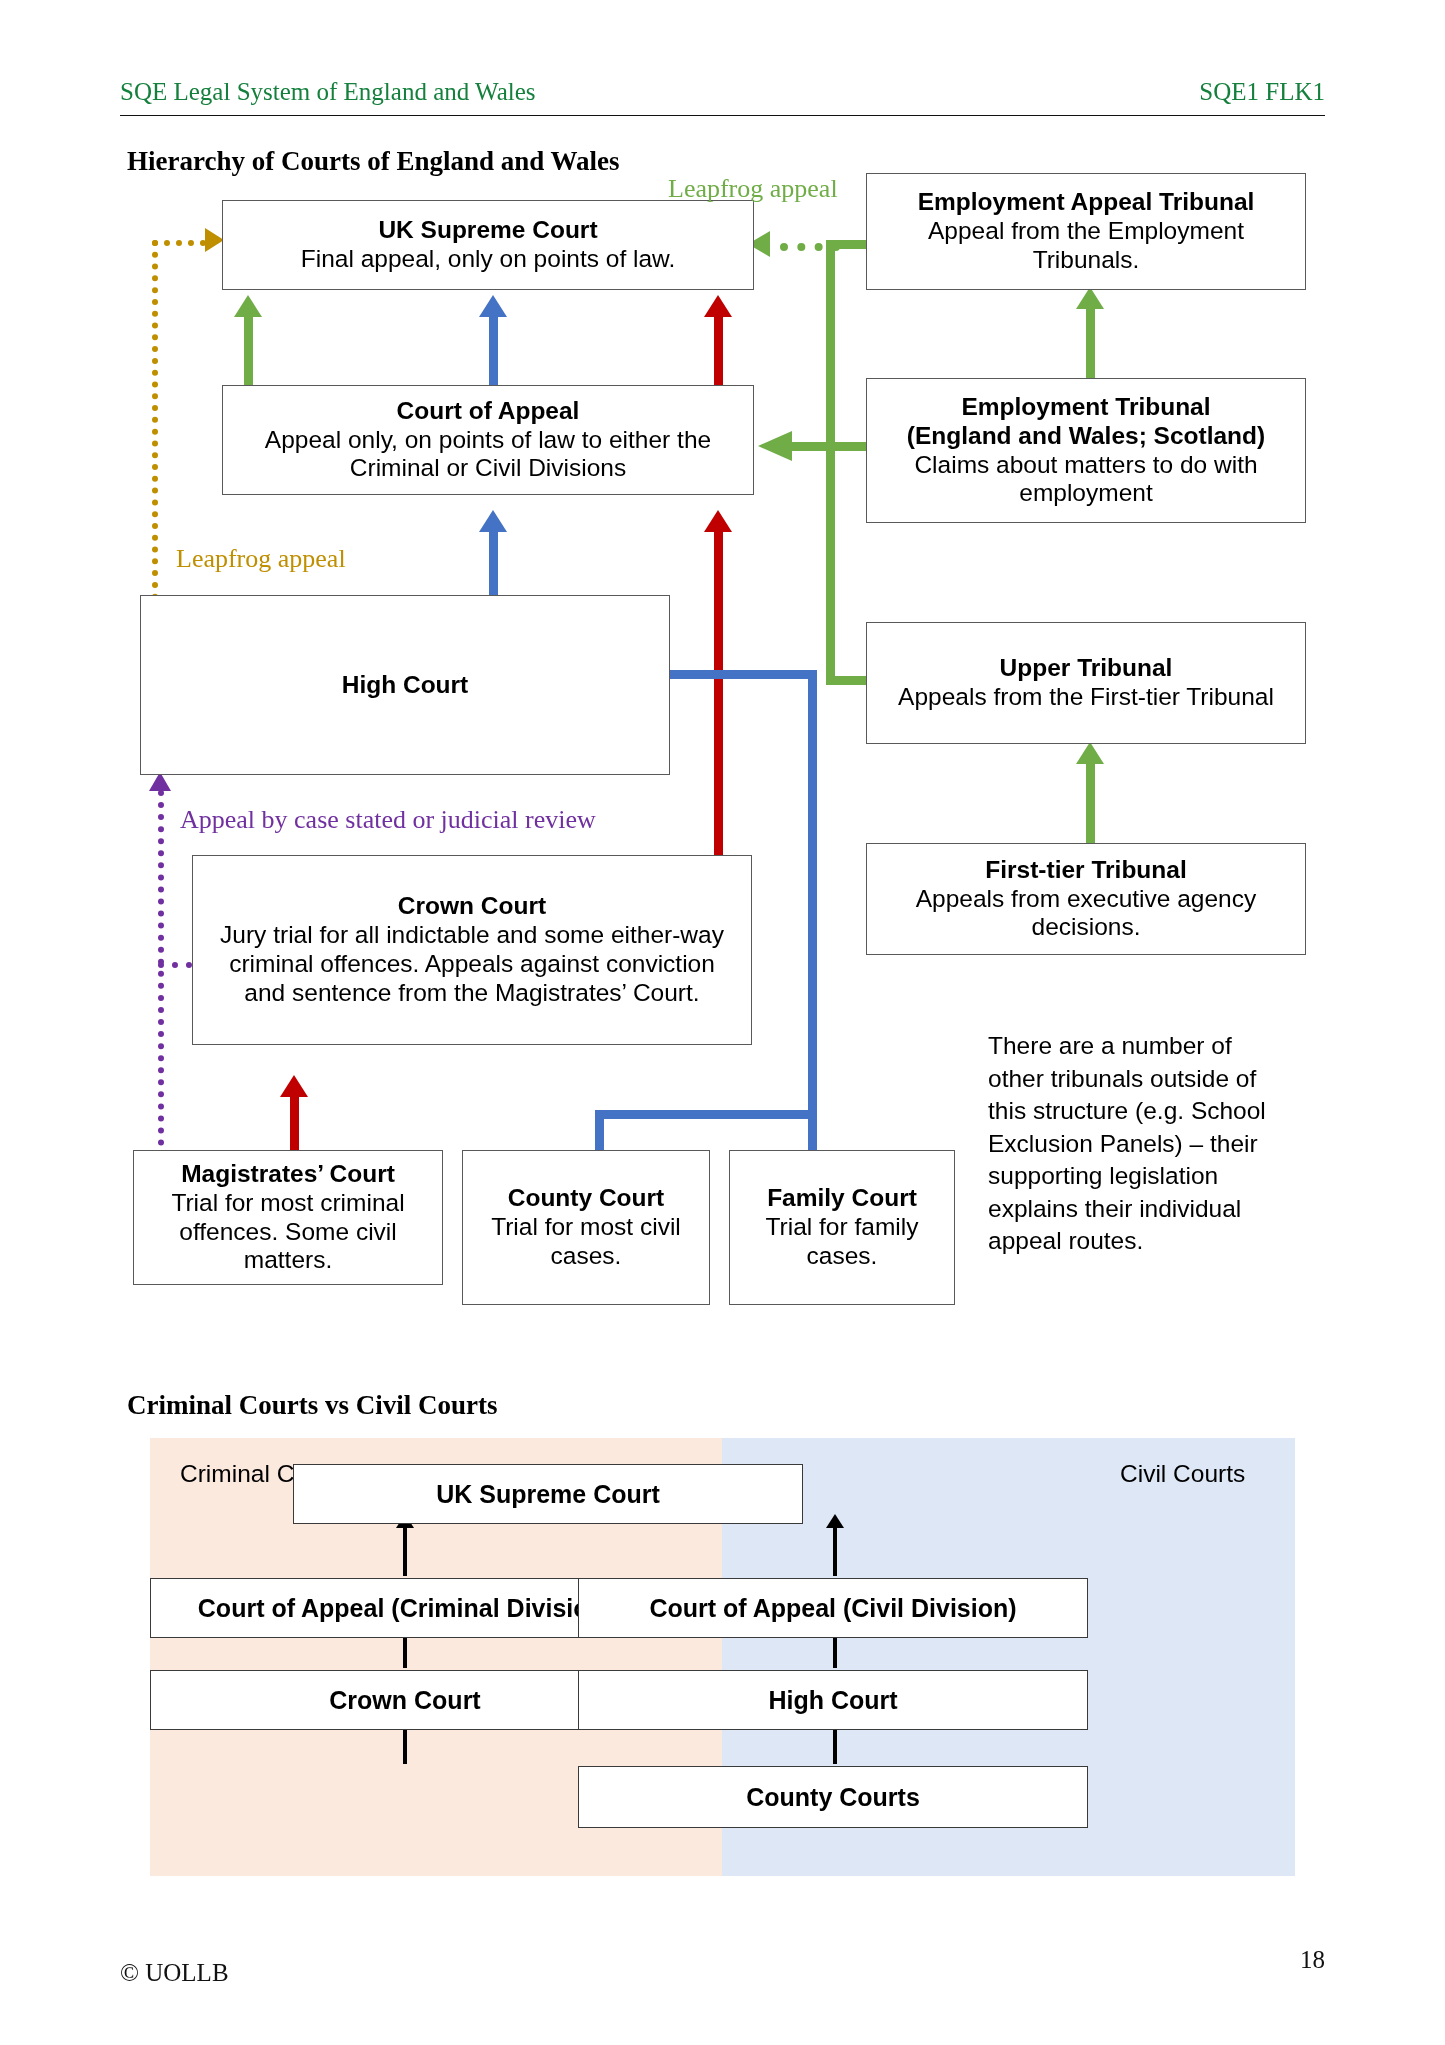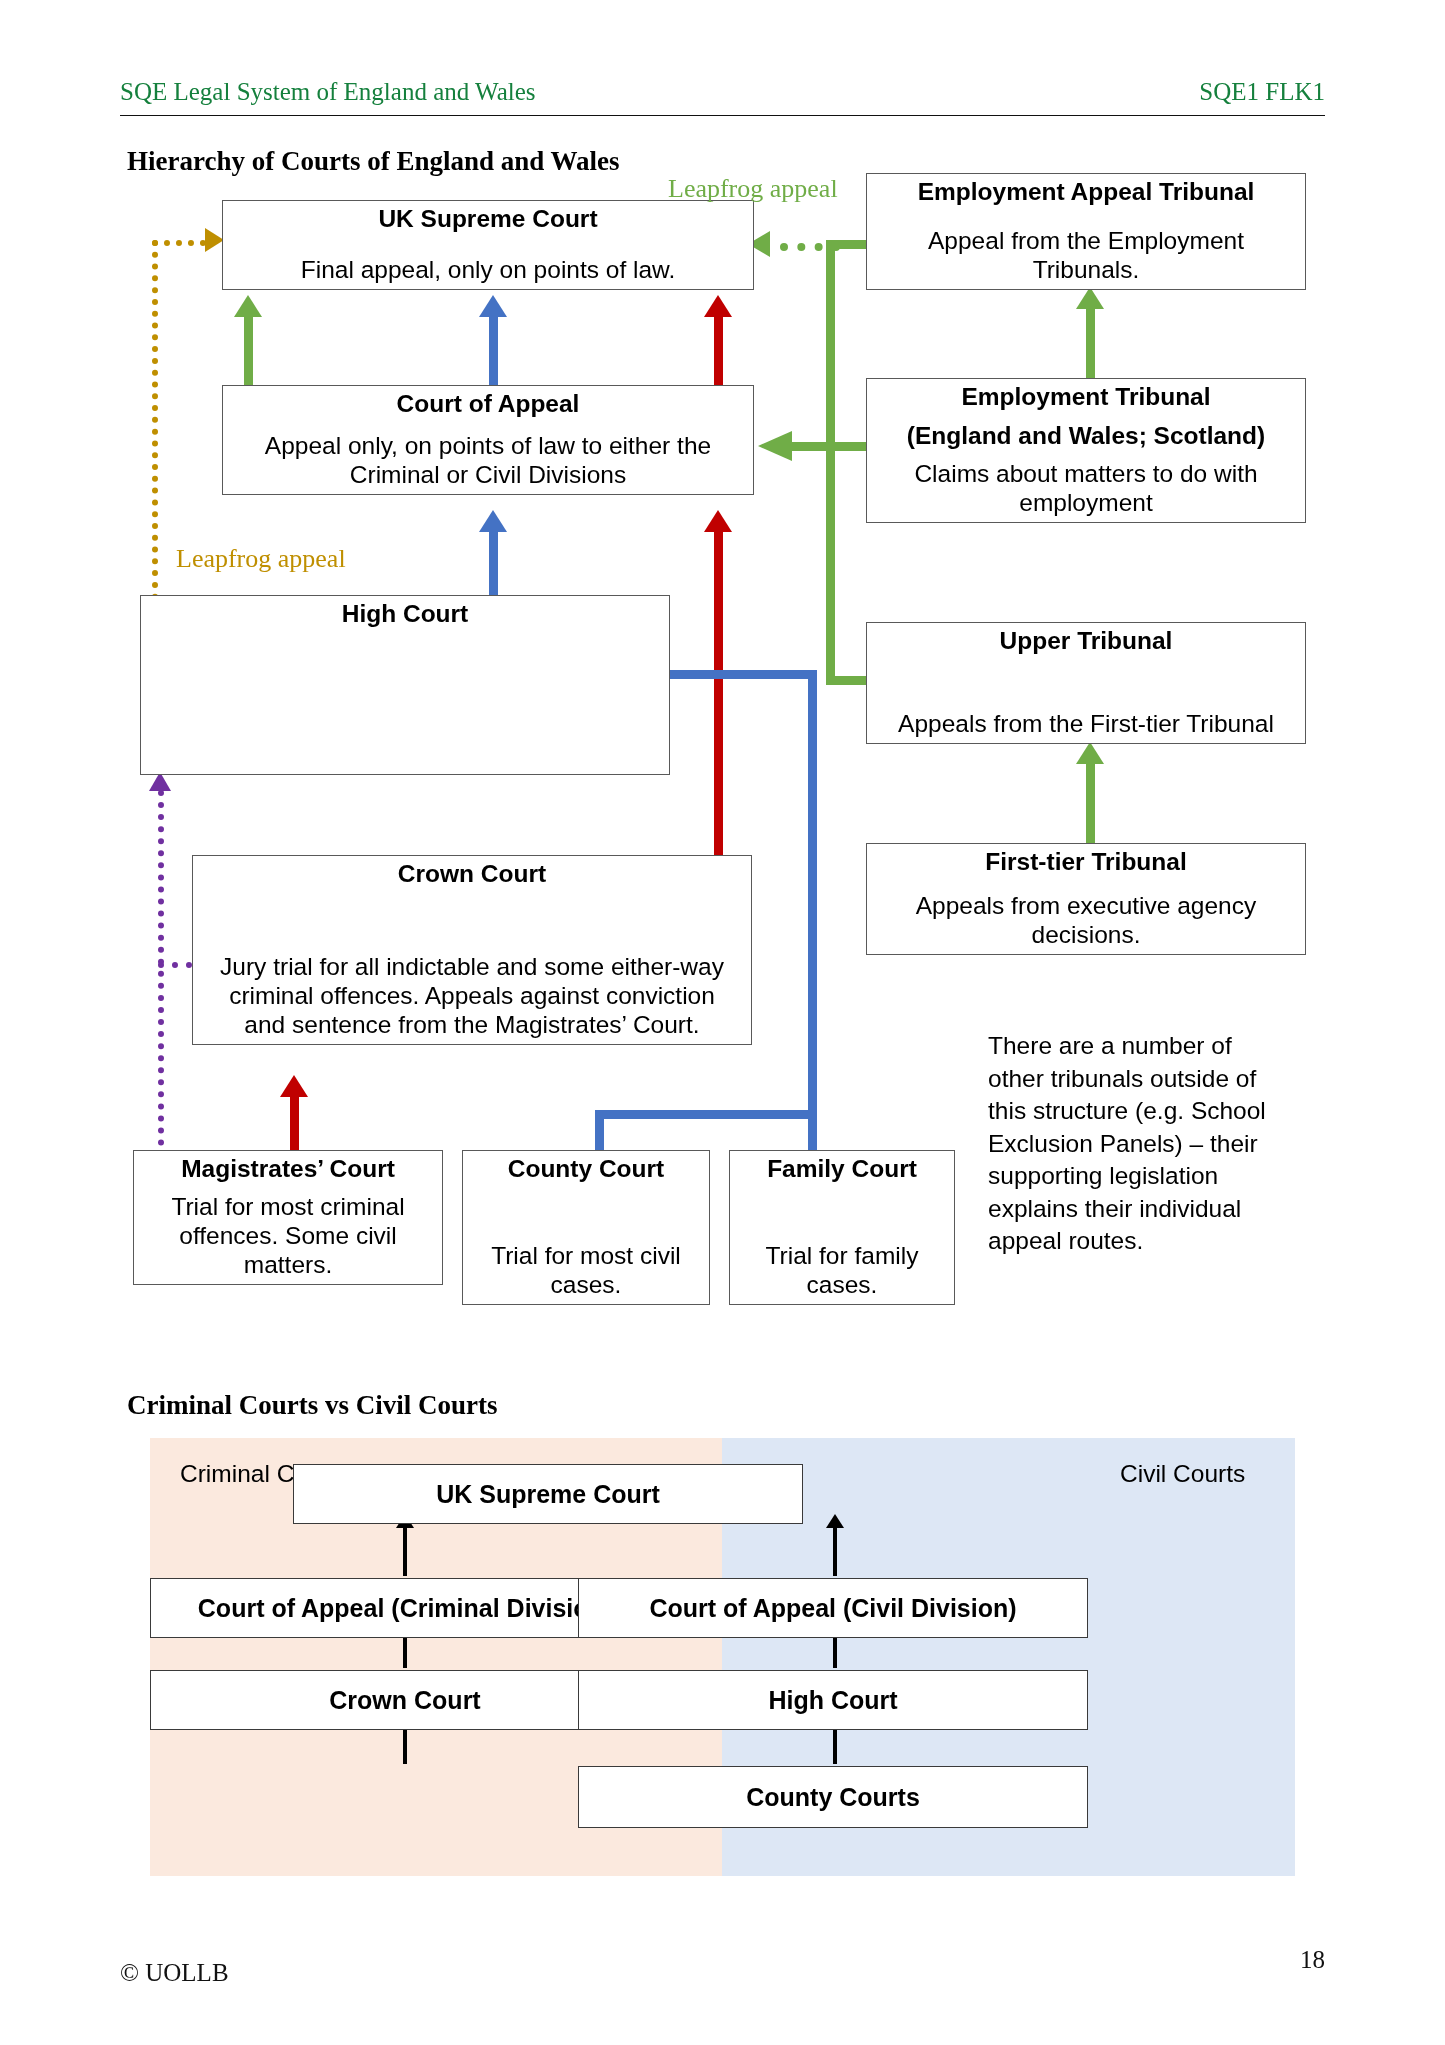--- a/index.html
+++ b/index.html
@@ -54,21 +54,21 @@
 
   
   .box {
     position: absolute;
     border: 1.6px solid #595959;
     background: #ffffff;
     box-sizing: border-box;
     display: flex;
     flex-direction: column;
     align-items: center;
-    justify-content: space-between;
+    justify-content: center;
     text-align: center;
     font-size: 24.5px;
     line-height: 1.18;
     color: #000;
     padding: 4px 24px;
     z-index: 6;
   }
   .box .bt { font-weight: bold; display: block; }
   .box .bd { display: block; }
 
@@ -157,20 +157,21 @@
   <div class="sec-title" id="title-hierarchy">Hierarchy of Courts of England and Wales</div>
 
   <div class="dot-v" style="left:152px; top:240px; width:0; height:360px; border-left:6px dotted #BF8F00;"></div>
   <div class="dot-h" style="left:152px; top:240px; width:54px; height:0; border-top:6px dotted #BF8F00;"></div>
   <div class="head" style="left:205px; top:228px; border-top:12px solid transparent; border-bottom:12px solid transparent; border-left:19px solid #BF8F00;"></div>
   <div class="route-label" style="left:176px; top:544px; color:#BF8F00;">Leapfrog appeal</div>
 
   <div class="dot-v" style="left:158px; top:790px; width:0; height:380px; border-left:6px dotted #7030A0;"></div>
   <div class="dot-h" style="left:158px; top:962px; width:34px; height:0; border-top:6px dotted #7030A0;"></div>
   <div class="head" style="left:149px; top:772px; border-left:11px solid transparent; border-right:11px solid transparent; border-bottom:19px solid #7030A0;"></div>
+  <div class="route-label" style="left:180px; top:805px; color:#7030A0;">Appeal by case stated or judicial review</div>
 
   <div class="route-label" style="left:668px; top:174px; color:#70AD47;">Leapfrog appeal</div>
 
   <div class="dot-h" style="left:780px; top:243px; width:60px; height:0; border-top:8px dotted #70AD47;"></div>
   <div class="head" style="left:748px; top:231px; border-top:13px solid transparent; border-bottom:13px solid transparent; border-right:22px solid #70AD47;"></div>
 
   <div class="ln" style="left:826px; top:240px; width:9px; height:445px; background:#70AD47;"></div>
   <div class="ln" style="left:826px; top:240px; width:40px; height:9px; background:#70AD47;"></div>
   <div class="ln" style="left:790px; top:442px; width:80px; height:9px; background:#70AD47;"></div>
   <div class="head" style="left:758px; top:431px; border-top:15px solid transparent; border-bottom:15px solid transparent; border-right:34px solid #70AD47;"></div>

